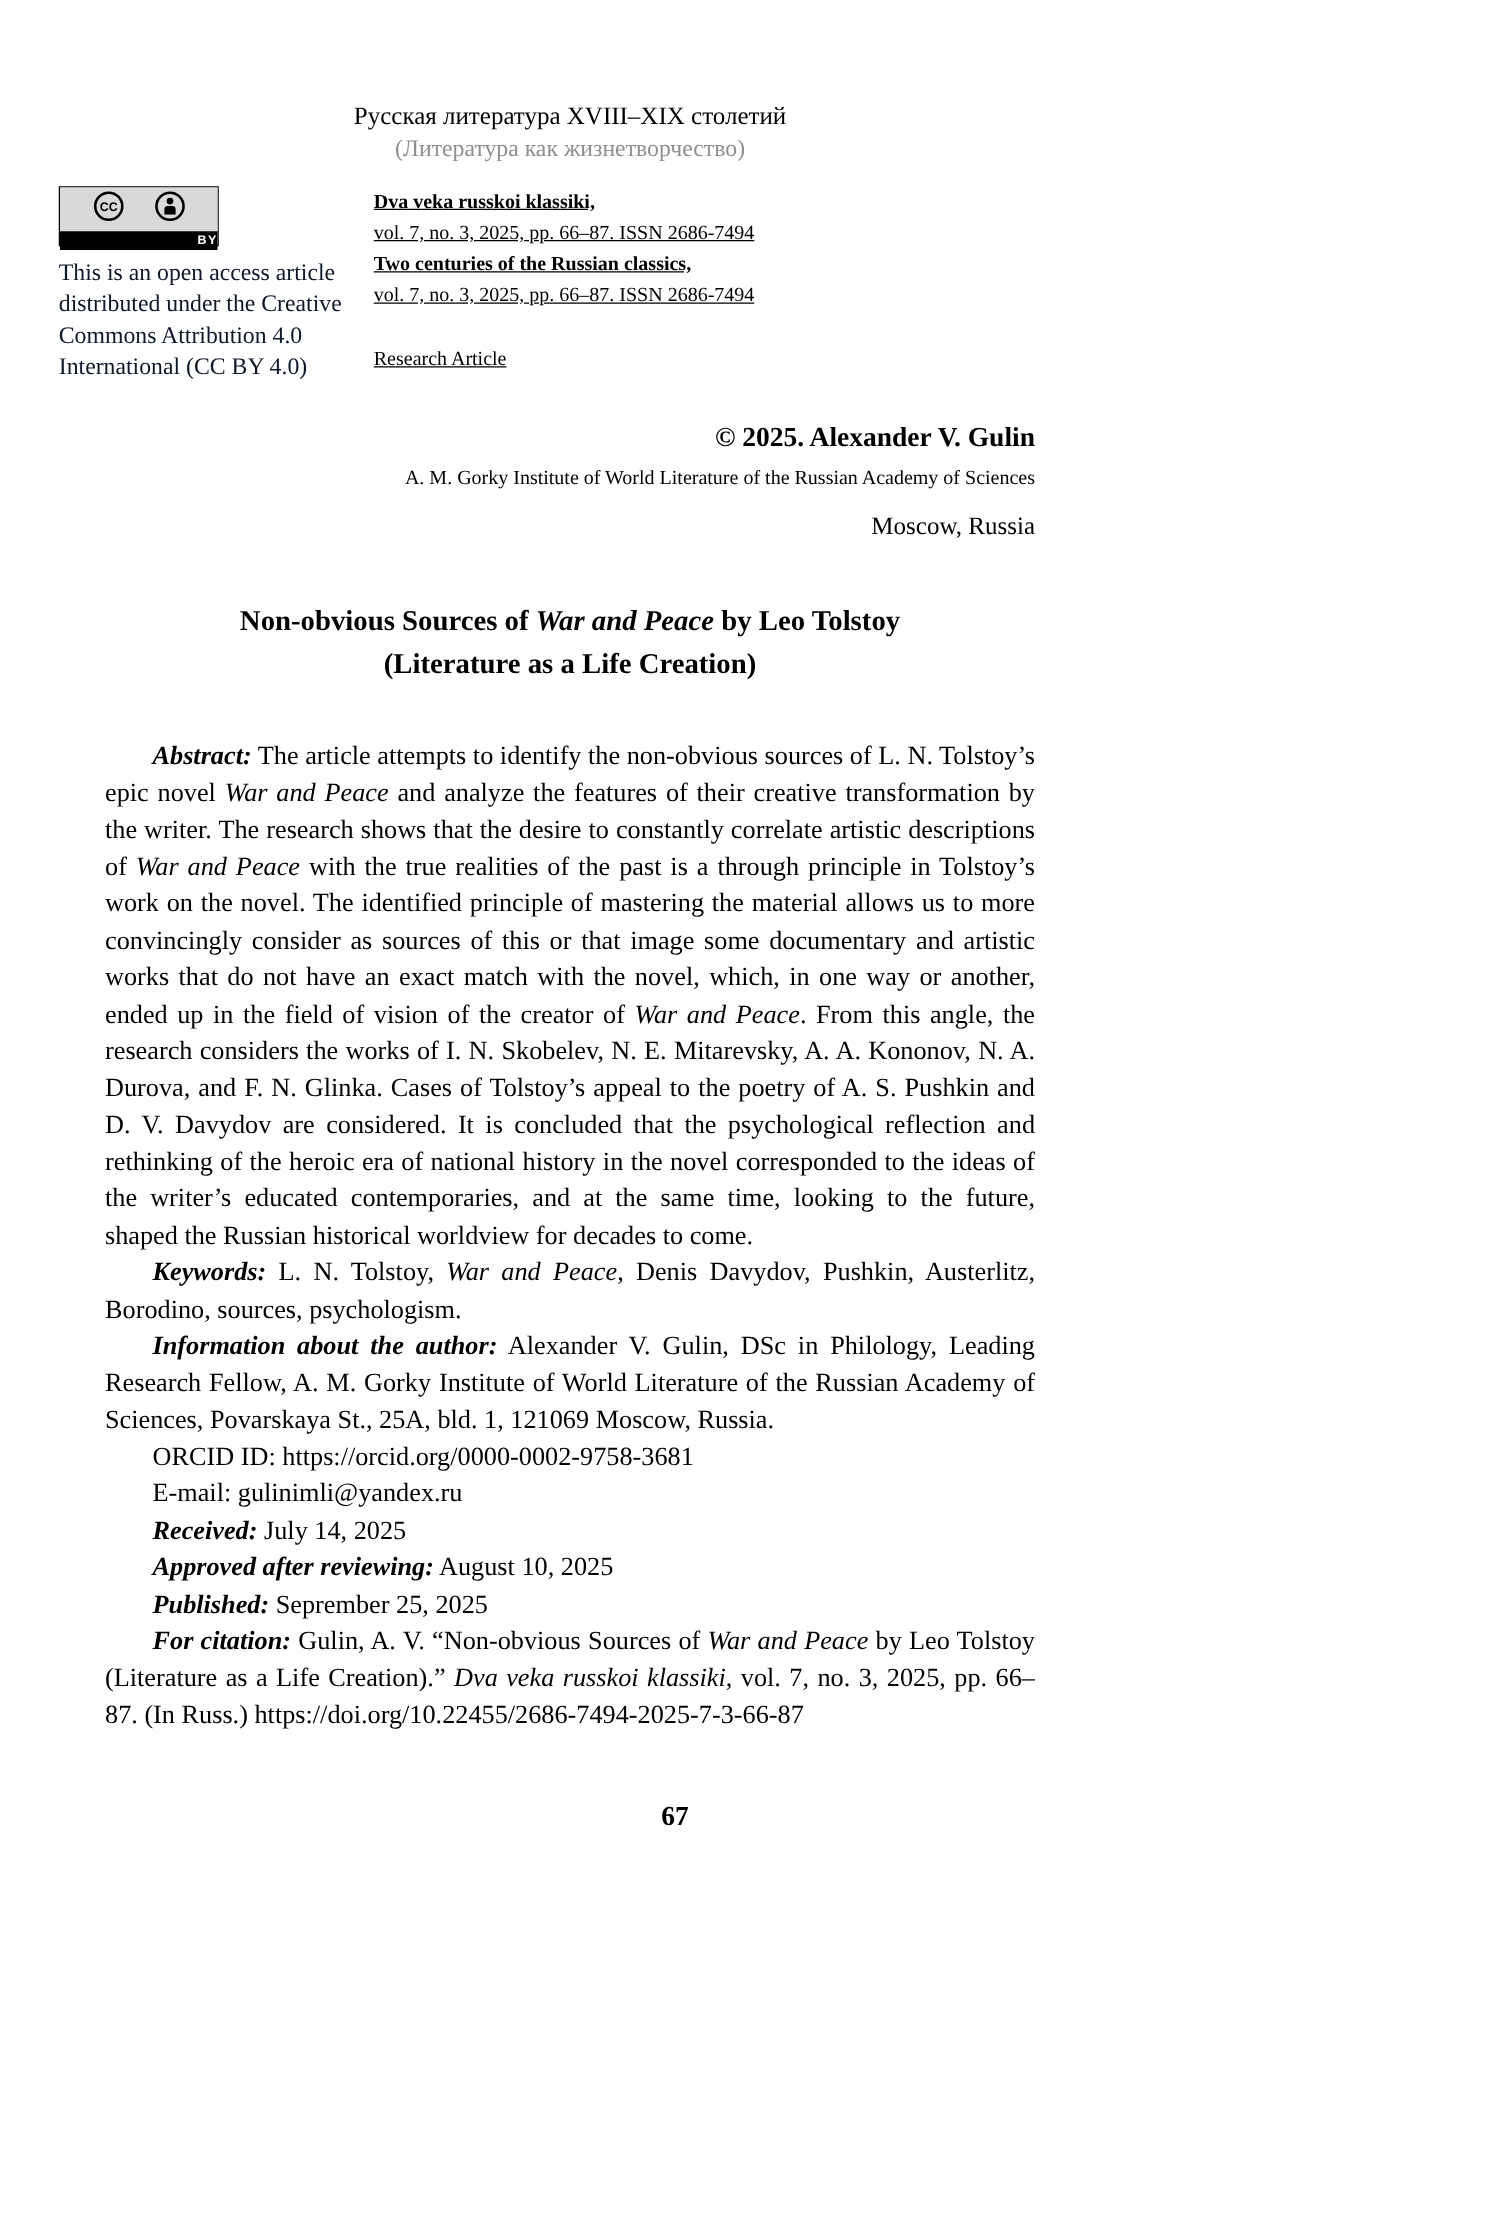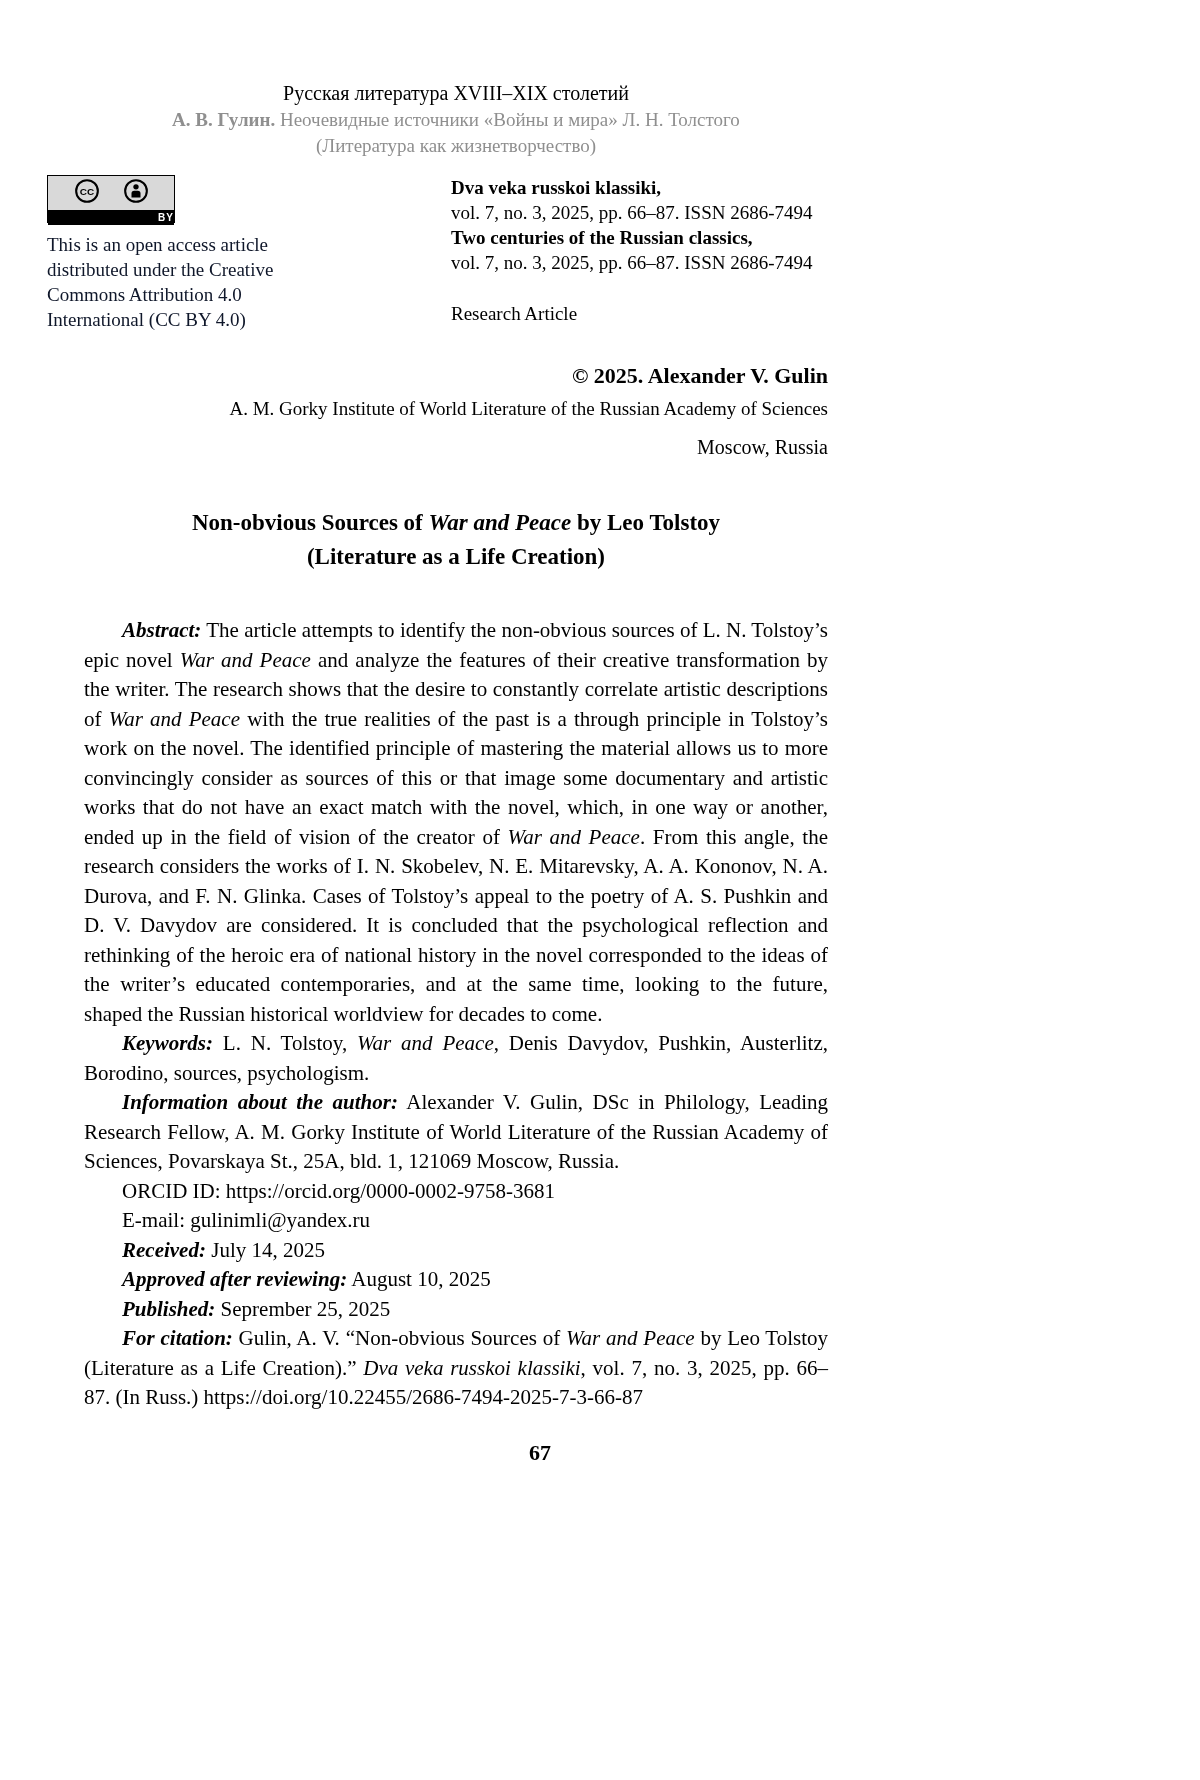--- a/index.html
+++ b/index.html
@@ -30,28 +30,28 @@
     justify-content: space-around; padding: 2px 14px;
   }
   .cc-top svg { width: 26px; height: 26px; }
   .cc-bottom {
     height: 15px; background: #000; color: #fff; text-align: right;
     font-family: "Liberation Sans", sans-serif; font-size: 10px; font-weight: bold;
     line-height: 15px; letter-spacing: 1px;
   }
   .license-text { margin-top: 9px; font-size: 19px; line-height: 25px; color: #0f172a; }
 
-  .journal { margin-left: 152px; width: 380px; font-size: 19px; line-height: 25px; }
+  .journal { width: 380px; font-size: 16px; line-height: 25px; text-decoration: underline; }
   .journal .bold { font-weight: bold; }
   .article-type { margin-top: 26px; }
 
   
   .author-block { width: 744px; text-align: right; margin-top: 30px; }
   .copyright { font-size: 22px; font-weight: bold; line-height: 28px; }
-  .affiliation { font-size: 19px; line-height: 26px; margin-top: 6px; }
+  .affiliation { font-size: 16px; line-height: 26px; margin-top: 6px; }
   .location { font-size: 20px; line-height: 26px; margin-top: 12px; }
 
   
   .title { width: 744px; text-align: center; font-size: 23px; font-weight: bold; line-height: 34px; margin-top: 46px; }
   .title .it { font-style: italic; }
 
   
   .body-par {
     width: 744px; margin: 0; font-size: 21px; line-height: 29.5px;
     text-align: justify; text-indent: 38px;
@@ -67,23 +67,20 @@
   }
 </style>
 </head>
 <body>
 
 <div class="page">
   <div class="content">
 
     <div class="hdr">
       <div class="hdr-line1">Русская литература XVIII–XIX столетий</div>
-      <div class="hdr-gray">
-        <span class="bold">А. В. Гулин.</span><span> Неочевидные источники «Войны и мира» Л. Н. Толстого</span>
-      </div>
       <div class="hdr-gray">(Литература как жизнетворчество)</div>
     </div>
 
     <div class="meta-row">
       <div class="license">
         <div class="cc-badge">
           <div class="cc-top">
             <span>
               <svg viewBox="0 0 30 30" width="26" height="26">
                 <circle cx="15" cy="15" r="12.5" fill="none" stroke="#000" stroke-width="2.4"></circle>

